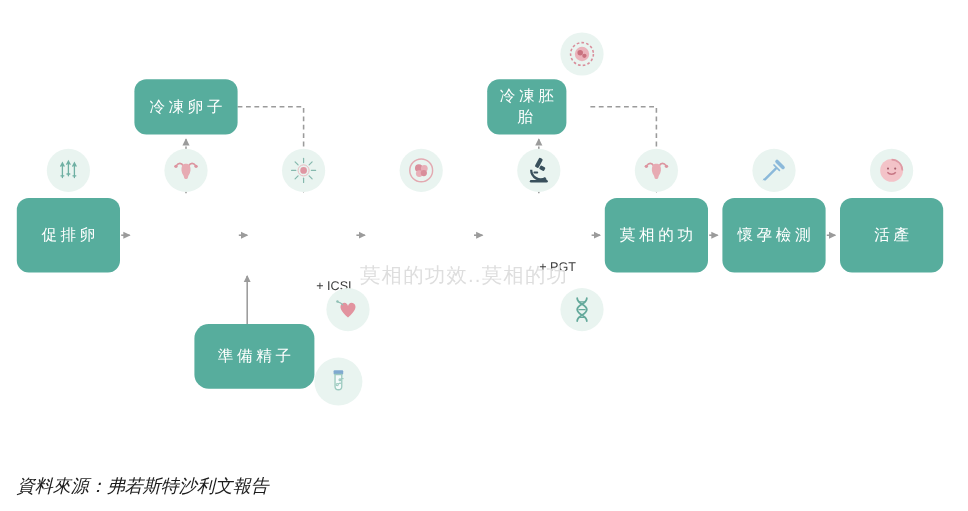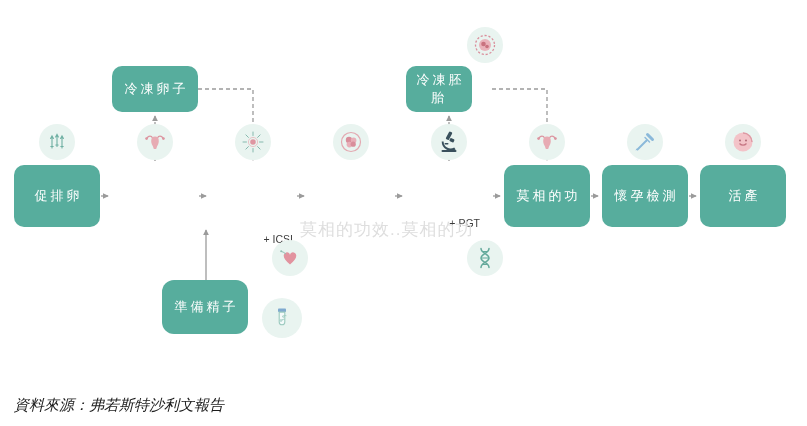--- a/index.html
+++ b/index.html
@@ -75,21 +75,21 @@
   <div class="step" style="left:602px">
       <span>懷孕檢測</span>
     </div>
 
   <div class="aux" style="left:112px;top:66px;width:86px;height:46px">
       <span>冷凍卵子</span>
     </div>
   <div class="aux" style="left:406px;top:66px;width:66px;height:46px">
       <span>冷凍胚胎</span>
     </div>
-  <div class="aux" style="left:162px;top:280px;width:86px;height:54px;border-radius:12px">
+  <div class="aux" style="left:162px;top:270px;width:100px;height:54px;border-radius:12px">
       <span>準備精子</span>
     </div>
 
   <div class="sub-label" style="left:213px;top:233px">+ ICSI</div>
   <div class="sub-label" style="left:400px;top:217px">+ PGT</div>
 
   <div class="icon-circle" style="left:39px;top:124px">
     <svg width="24" height="24" viewBox="0 0 24 24" fill="none" stroke="#6fb0a3" stroke-width="1.1" stroke-linecap="round">
       <path d="M7 18 V6.5 M5.6 8.4 L7 5.8 L8.4 8.4 M5.8 16.5 h2.4"></path>
       <path d="M12 16.5 V5 M10.6 6.9 L12 4.3 L13.4 6.9 M10.8 15 h2.4"></path>

